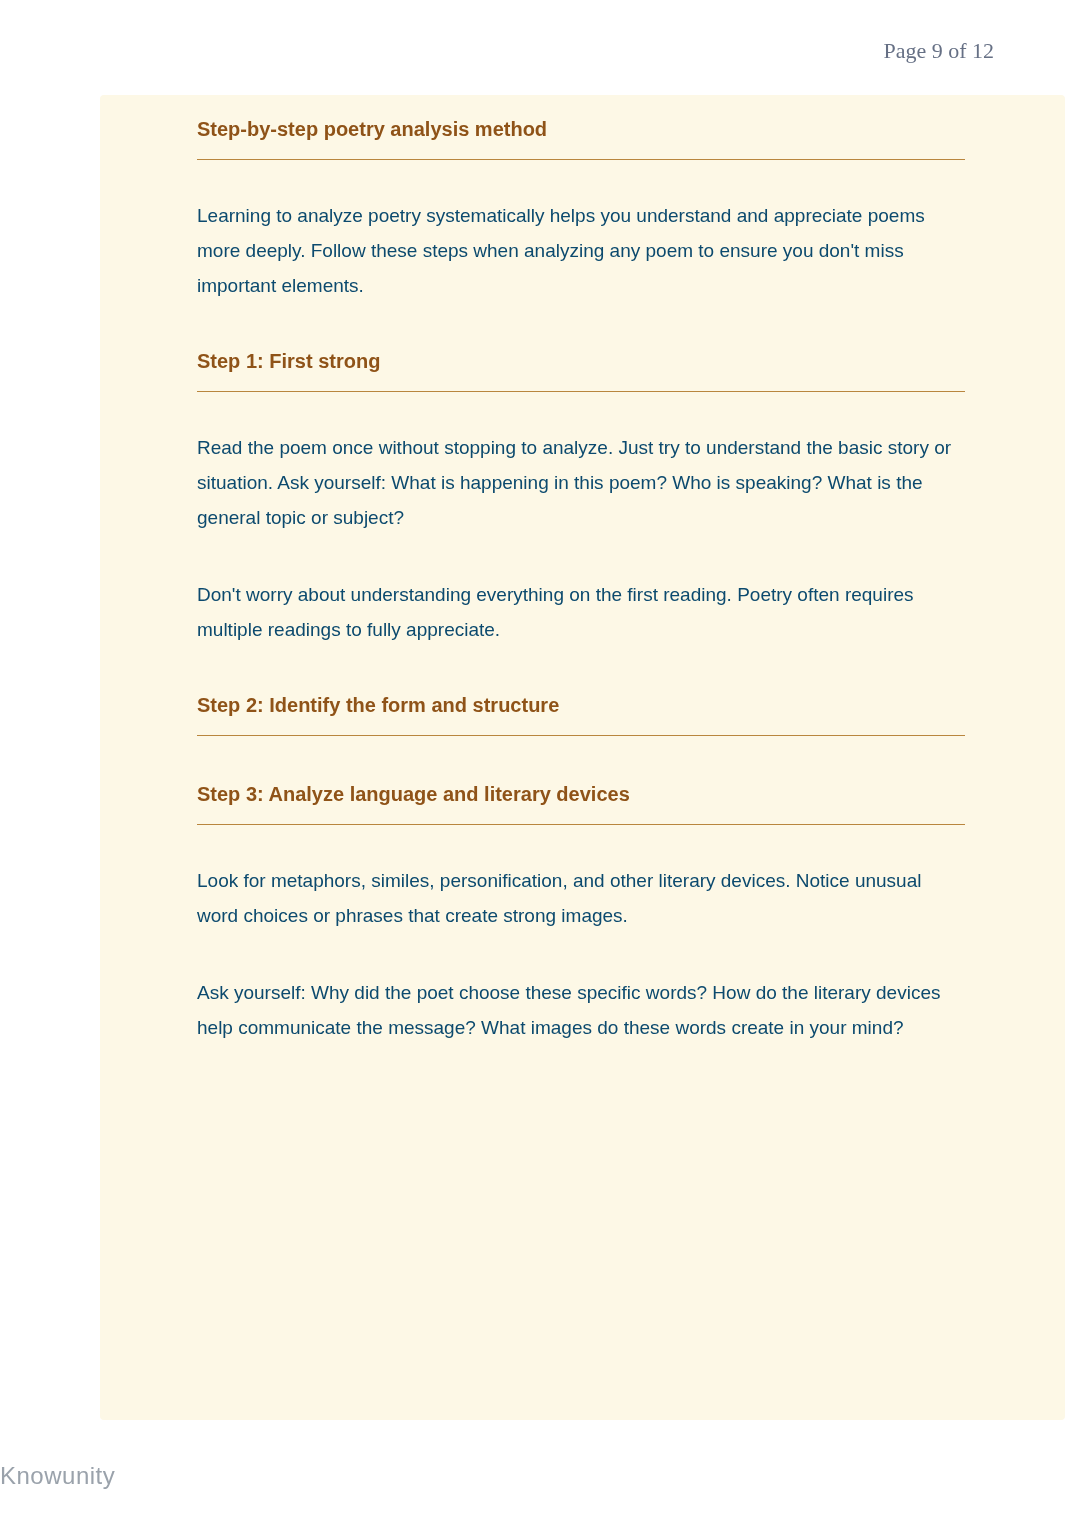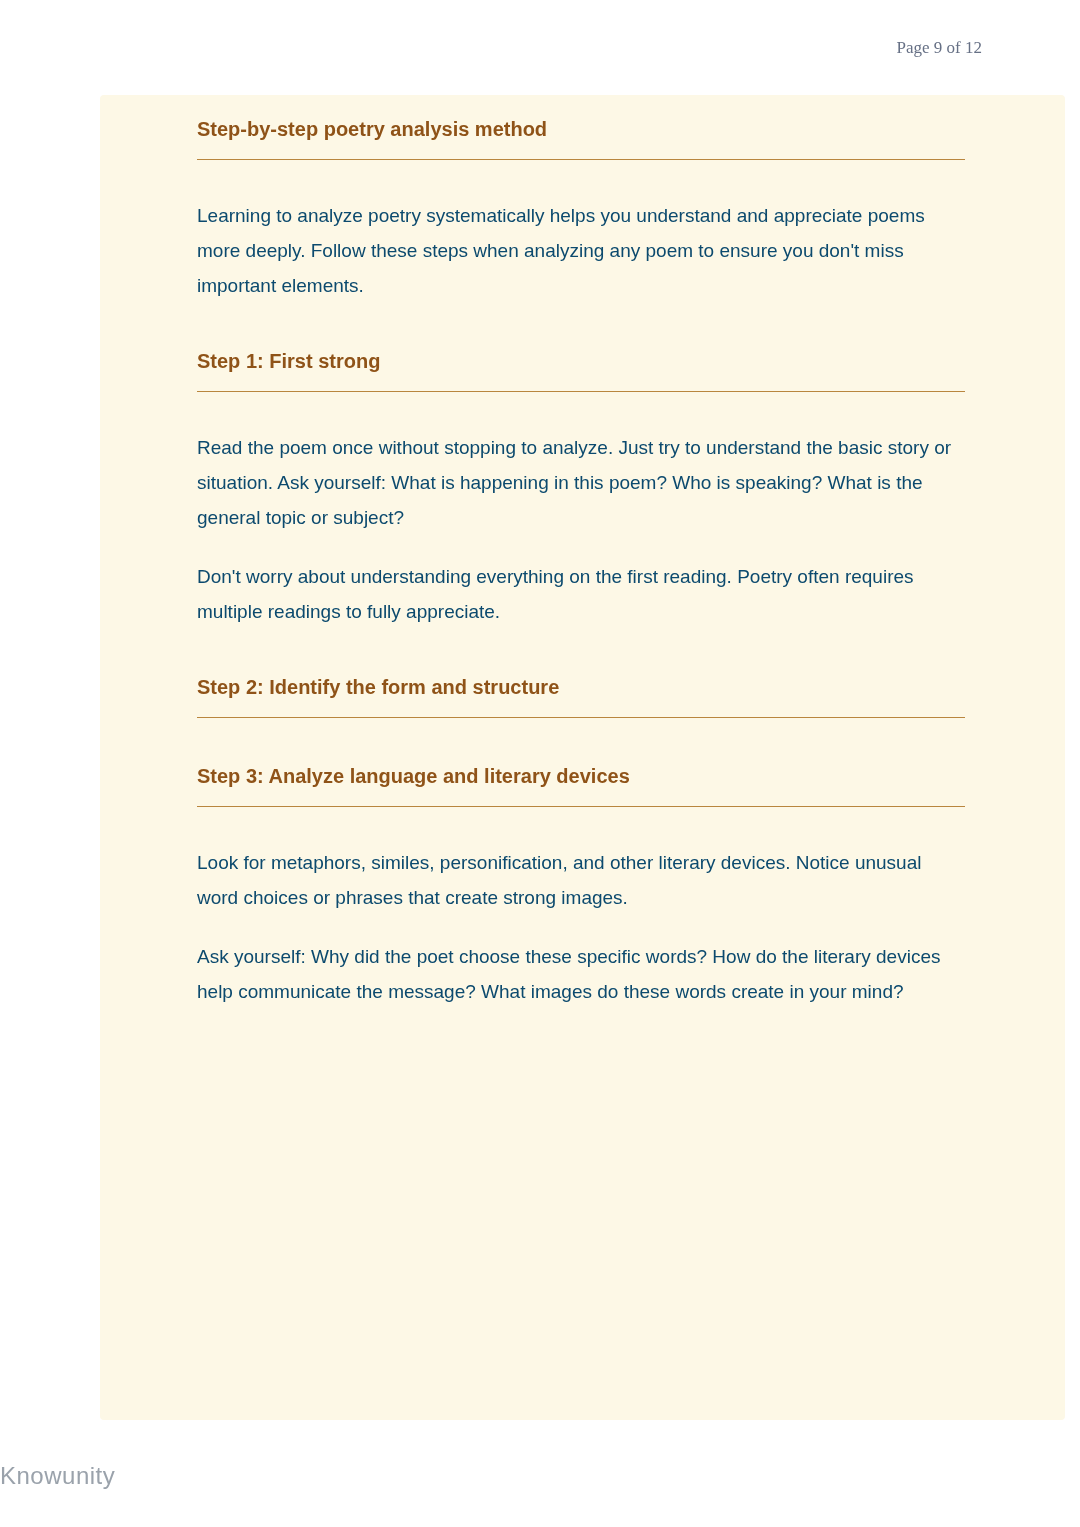--- a/index.html
+++ b/index.html
@@ -15,23 +15,23 @@
   .page {
     position: relative;
     width: 1080px;
     height: 1527px;
     background: #ffffff;
   }
 
   .page-number {
     position: absolute;
     top: 38px;
-    right: 98px;
+    right: 86px;
     font-family: "Liberation Serif", "DejaVu Serif", serif;
-    font-size: 17px;
+    font-size: 22px;
     color: #667085;
   }
 
   .card {
     position: absolute;
     top: 95px;
     left: 100px;
     width: 965px;
     height: 1325px;
     background: #fdf8e6;
@@ -54,21 +54,21 @@
   }
 
   .paragraph {
     font-size: 19px;
     line-height: 35px;
     color: #0c4a6e;
     margin-top: 38px;
   }
 
   .paragraph + .paragraph {
-    margin-top: 24px;
+    margin-top: 42px;
   }
 
   .footer-brand {
     position: absolute;
     top: 1462px;
     left: 0;
     width: 1080px;
     text-align: left;
     font-size: 24px;
     color: #9aa2ab;

